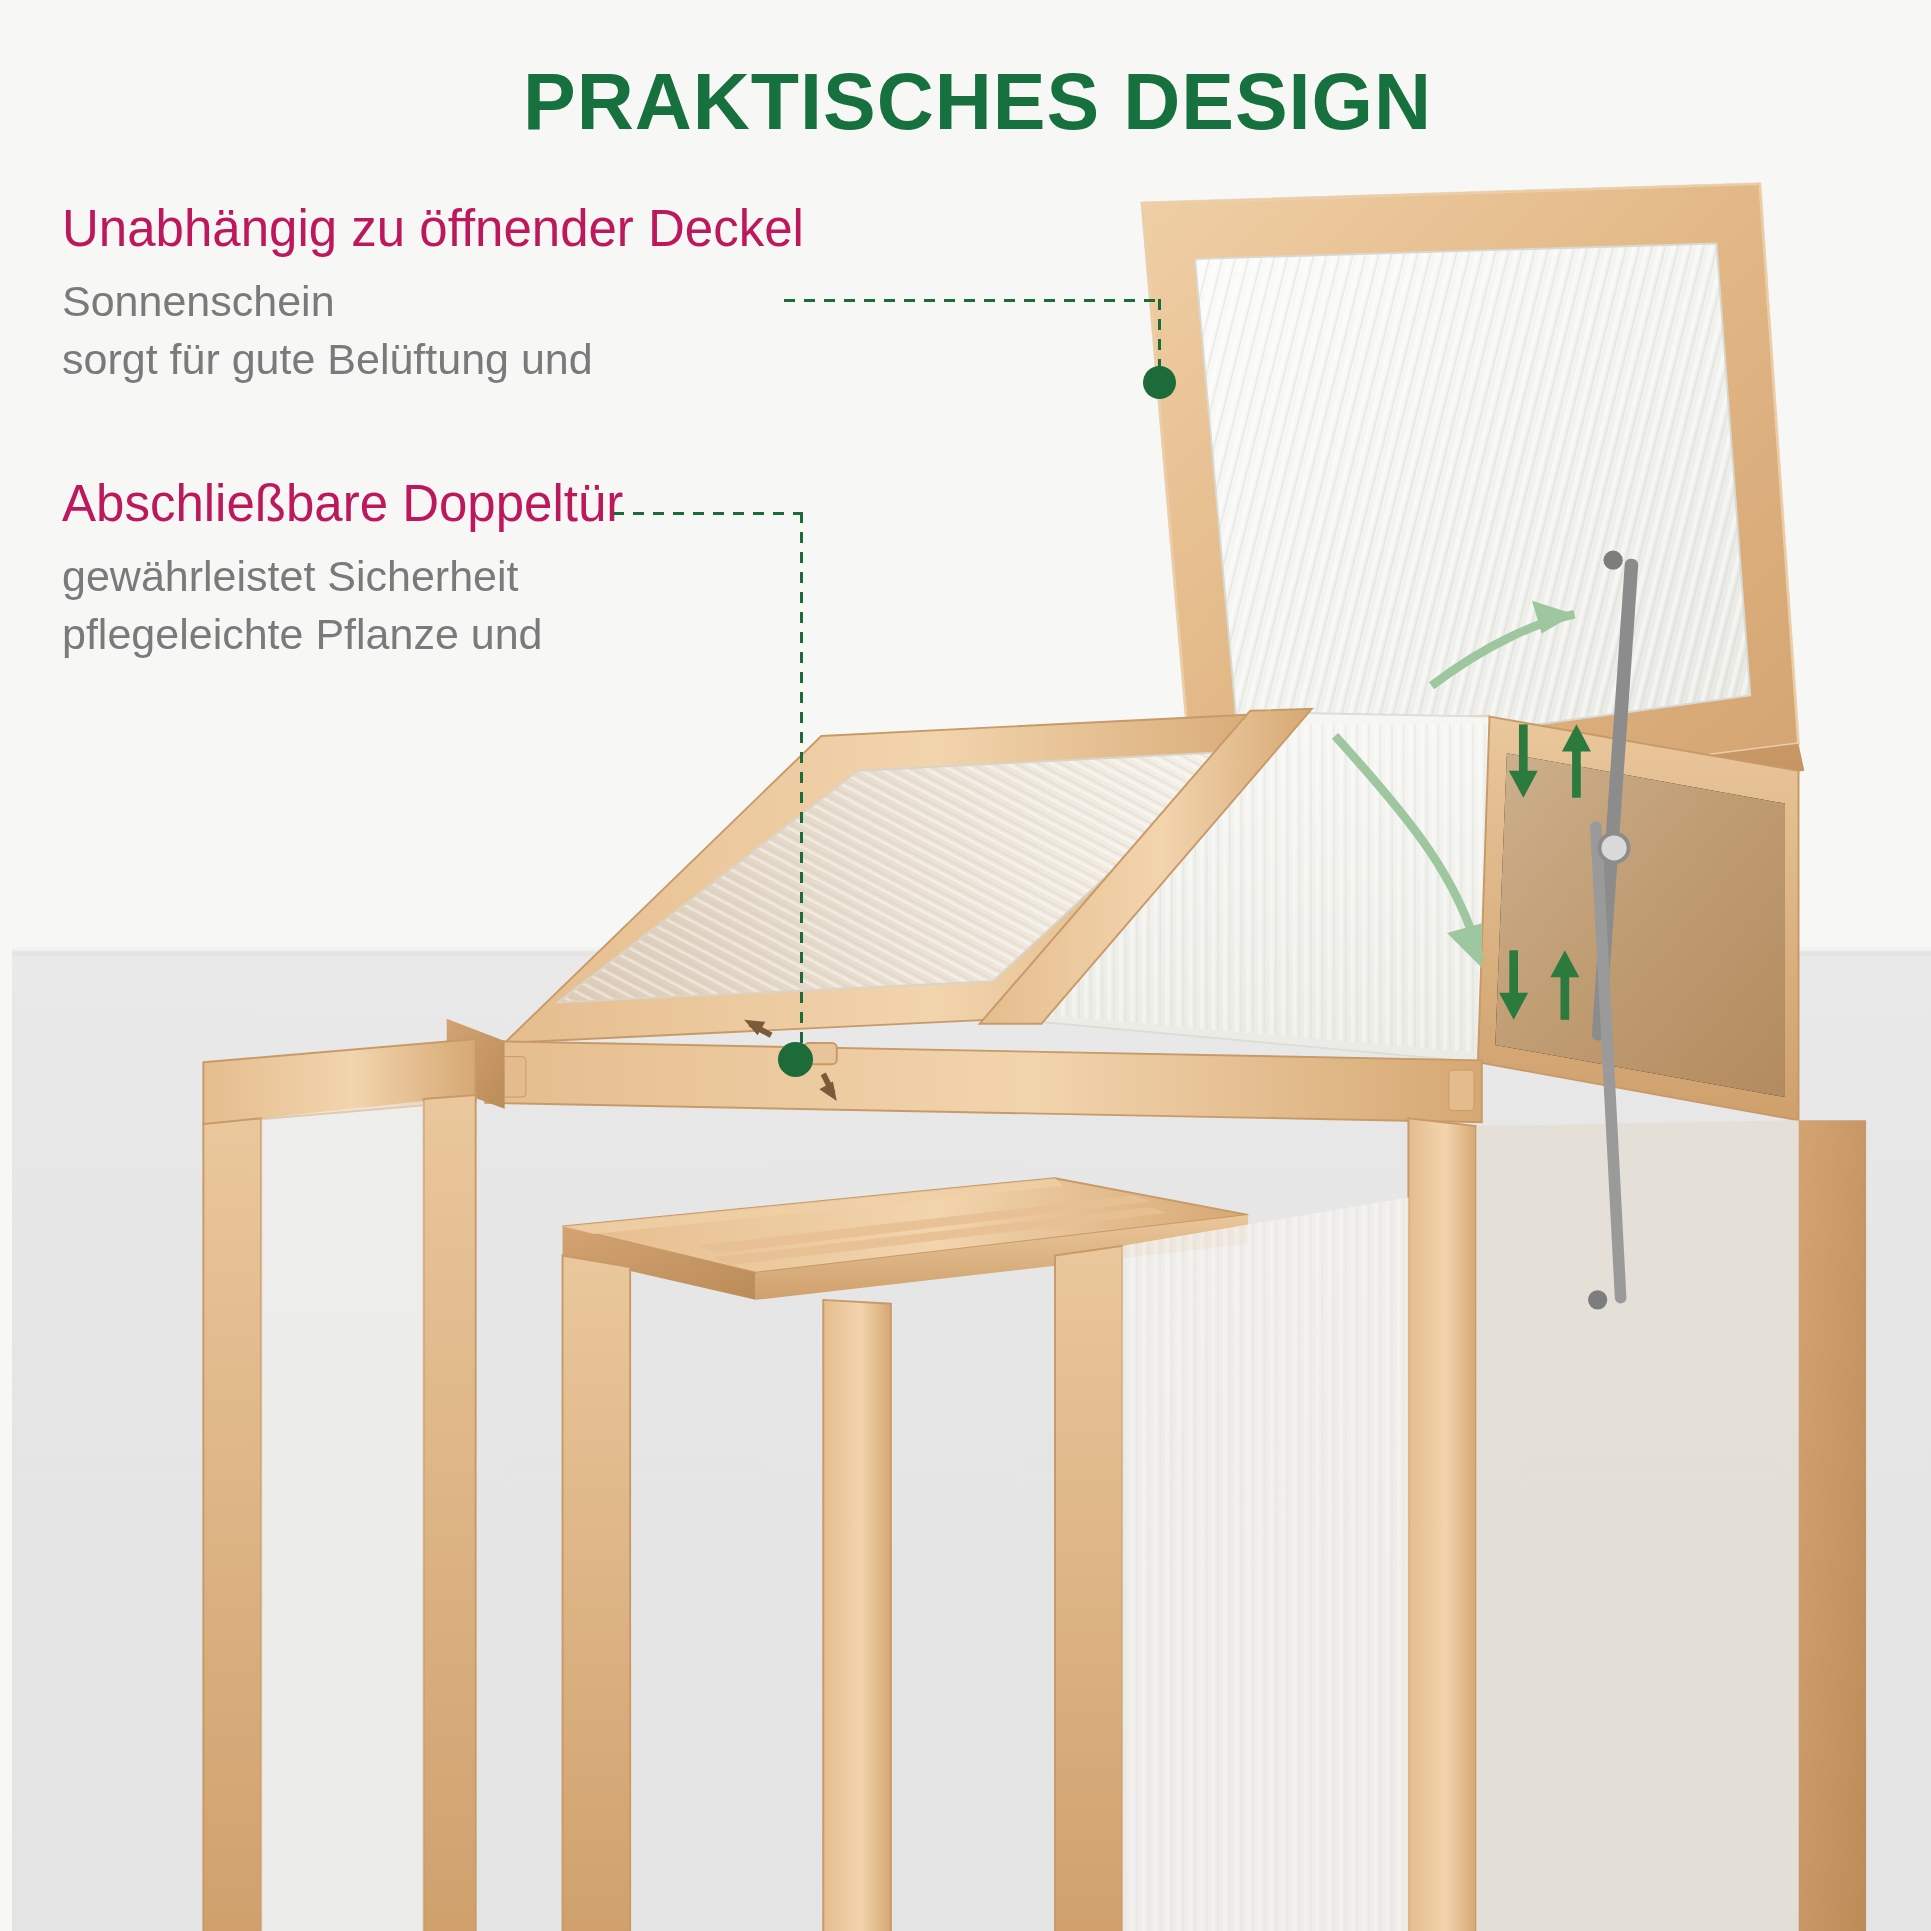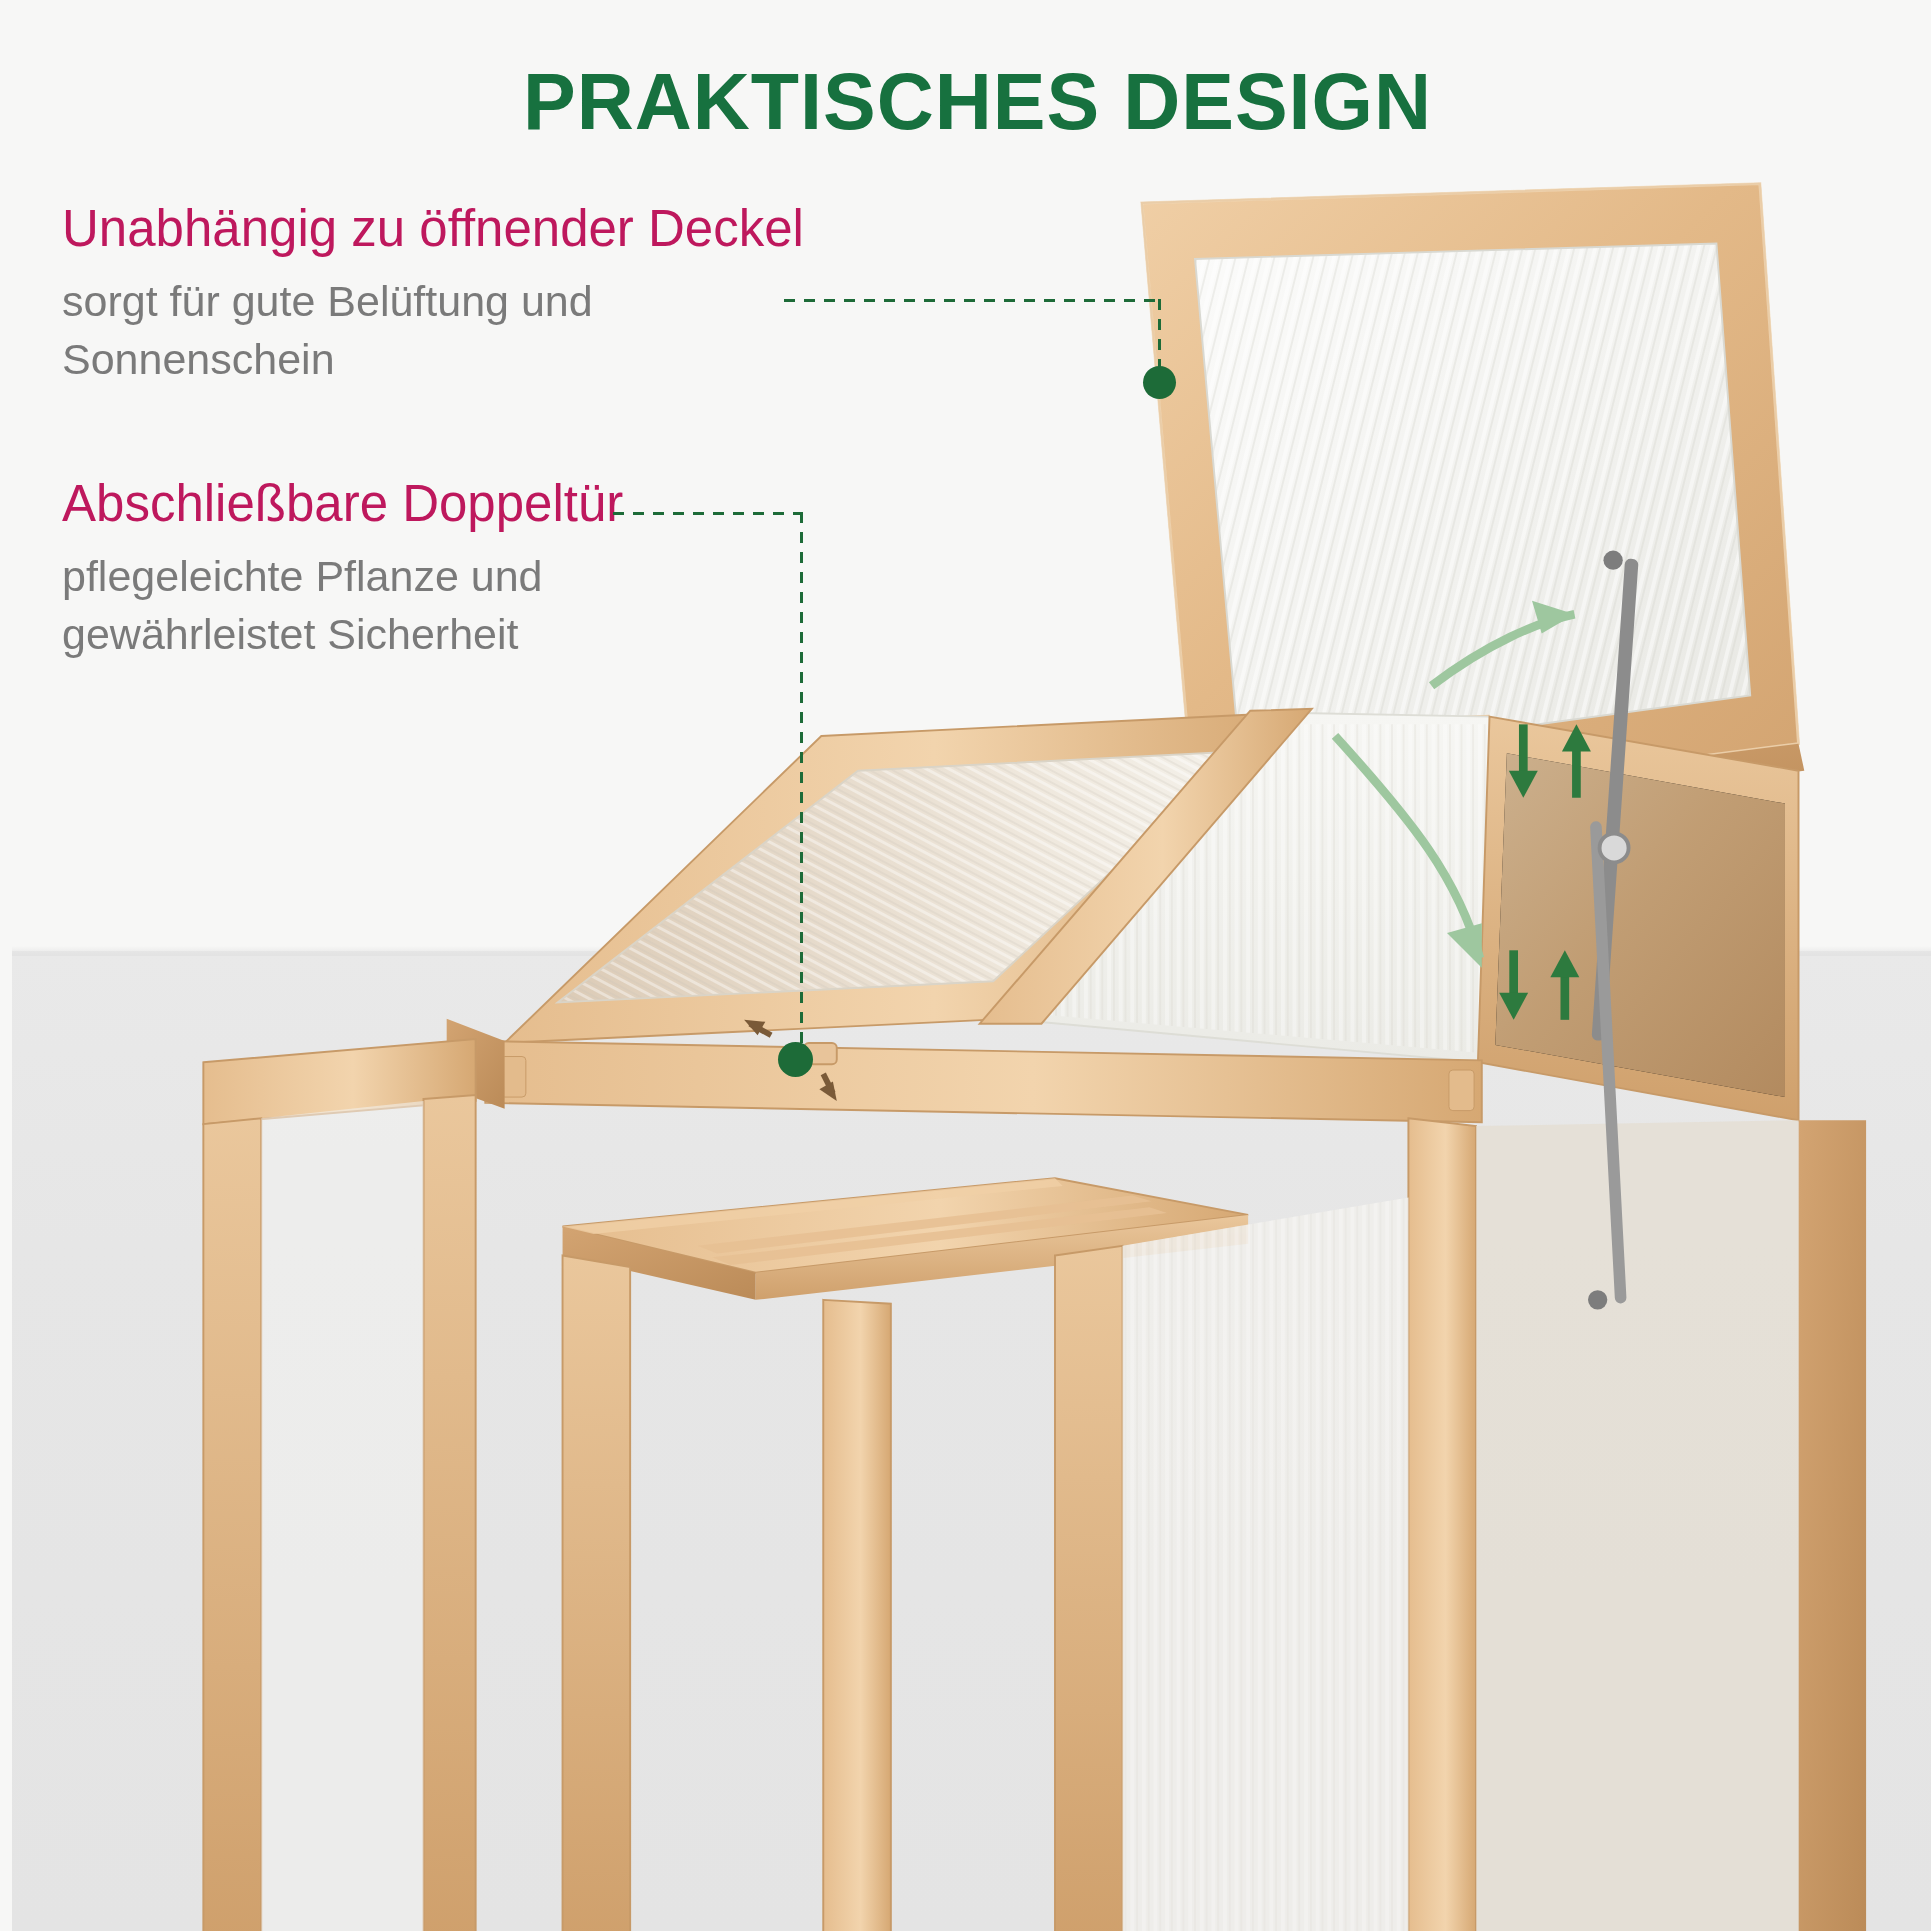--- a/index.html
+++ b/index.html
@@ -307,34 +307,34 @@
         <polygon points="704,990 686,978 700,970" fill="#7a5a38"></polygon>
       </g>
     </svg>
   </div>
 
   <div class="title">PRAKTISCHES DESIGN</div>
 
   <div class="callout" id="callout-lid">
     <div class="callout-head">Unabhängig zu öffnender Deckel</div>
     <div class="callout-body">
+      <span class="ln">Sonnenschein</span>
       <span class="ln">sorgt für gute Belüftung und</span>
-      <span class="ln">Sonnenschein</span>
     </div>
   </div>
 
   <div class="leader" id="leader-lid-h"></div>
   <div class="leader-v" id="leader-lid-v"></div>
   <div class="dot" id="dot-lid"></div>
 
   <div class="callout" id="callout-door">
     <div class="callout-head">Abschließbare Doppeltür</div>
     <div class="callout-body">
+      <span class="ln">gewährleistet Sicherheit</span>
       <span class="ln">pflegeleichte Pflanze und</span>
-      <span class="ln">gewährleistet Sicherheit</span>
     </div>
   </div>
 
   <div class="leader" id="leader-door-h"></div>
   <div class="leader-v" id="leader-door-v"></div>
   <div class="dot" id="dot-door"></div>
 
 </div>
 
 

